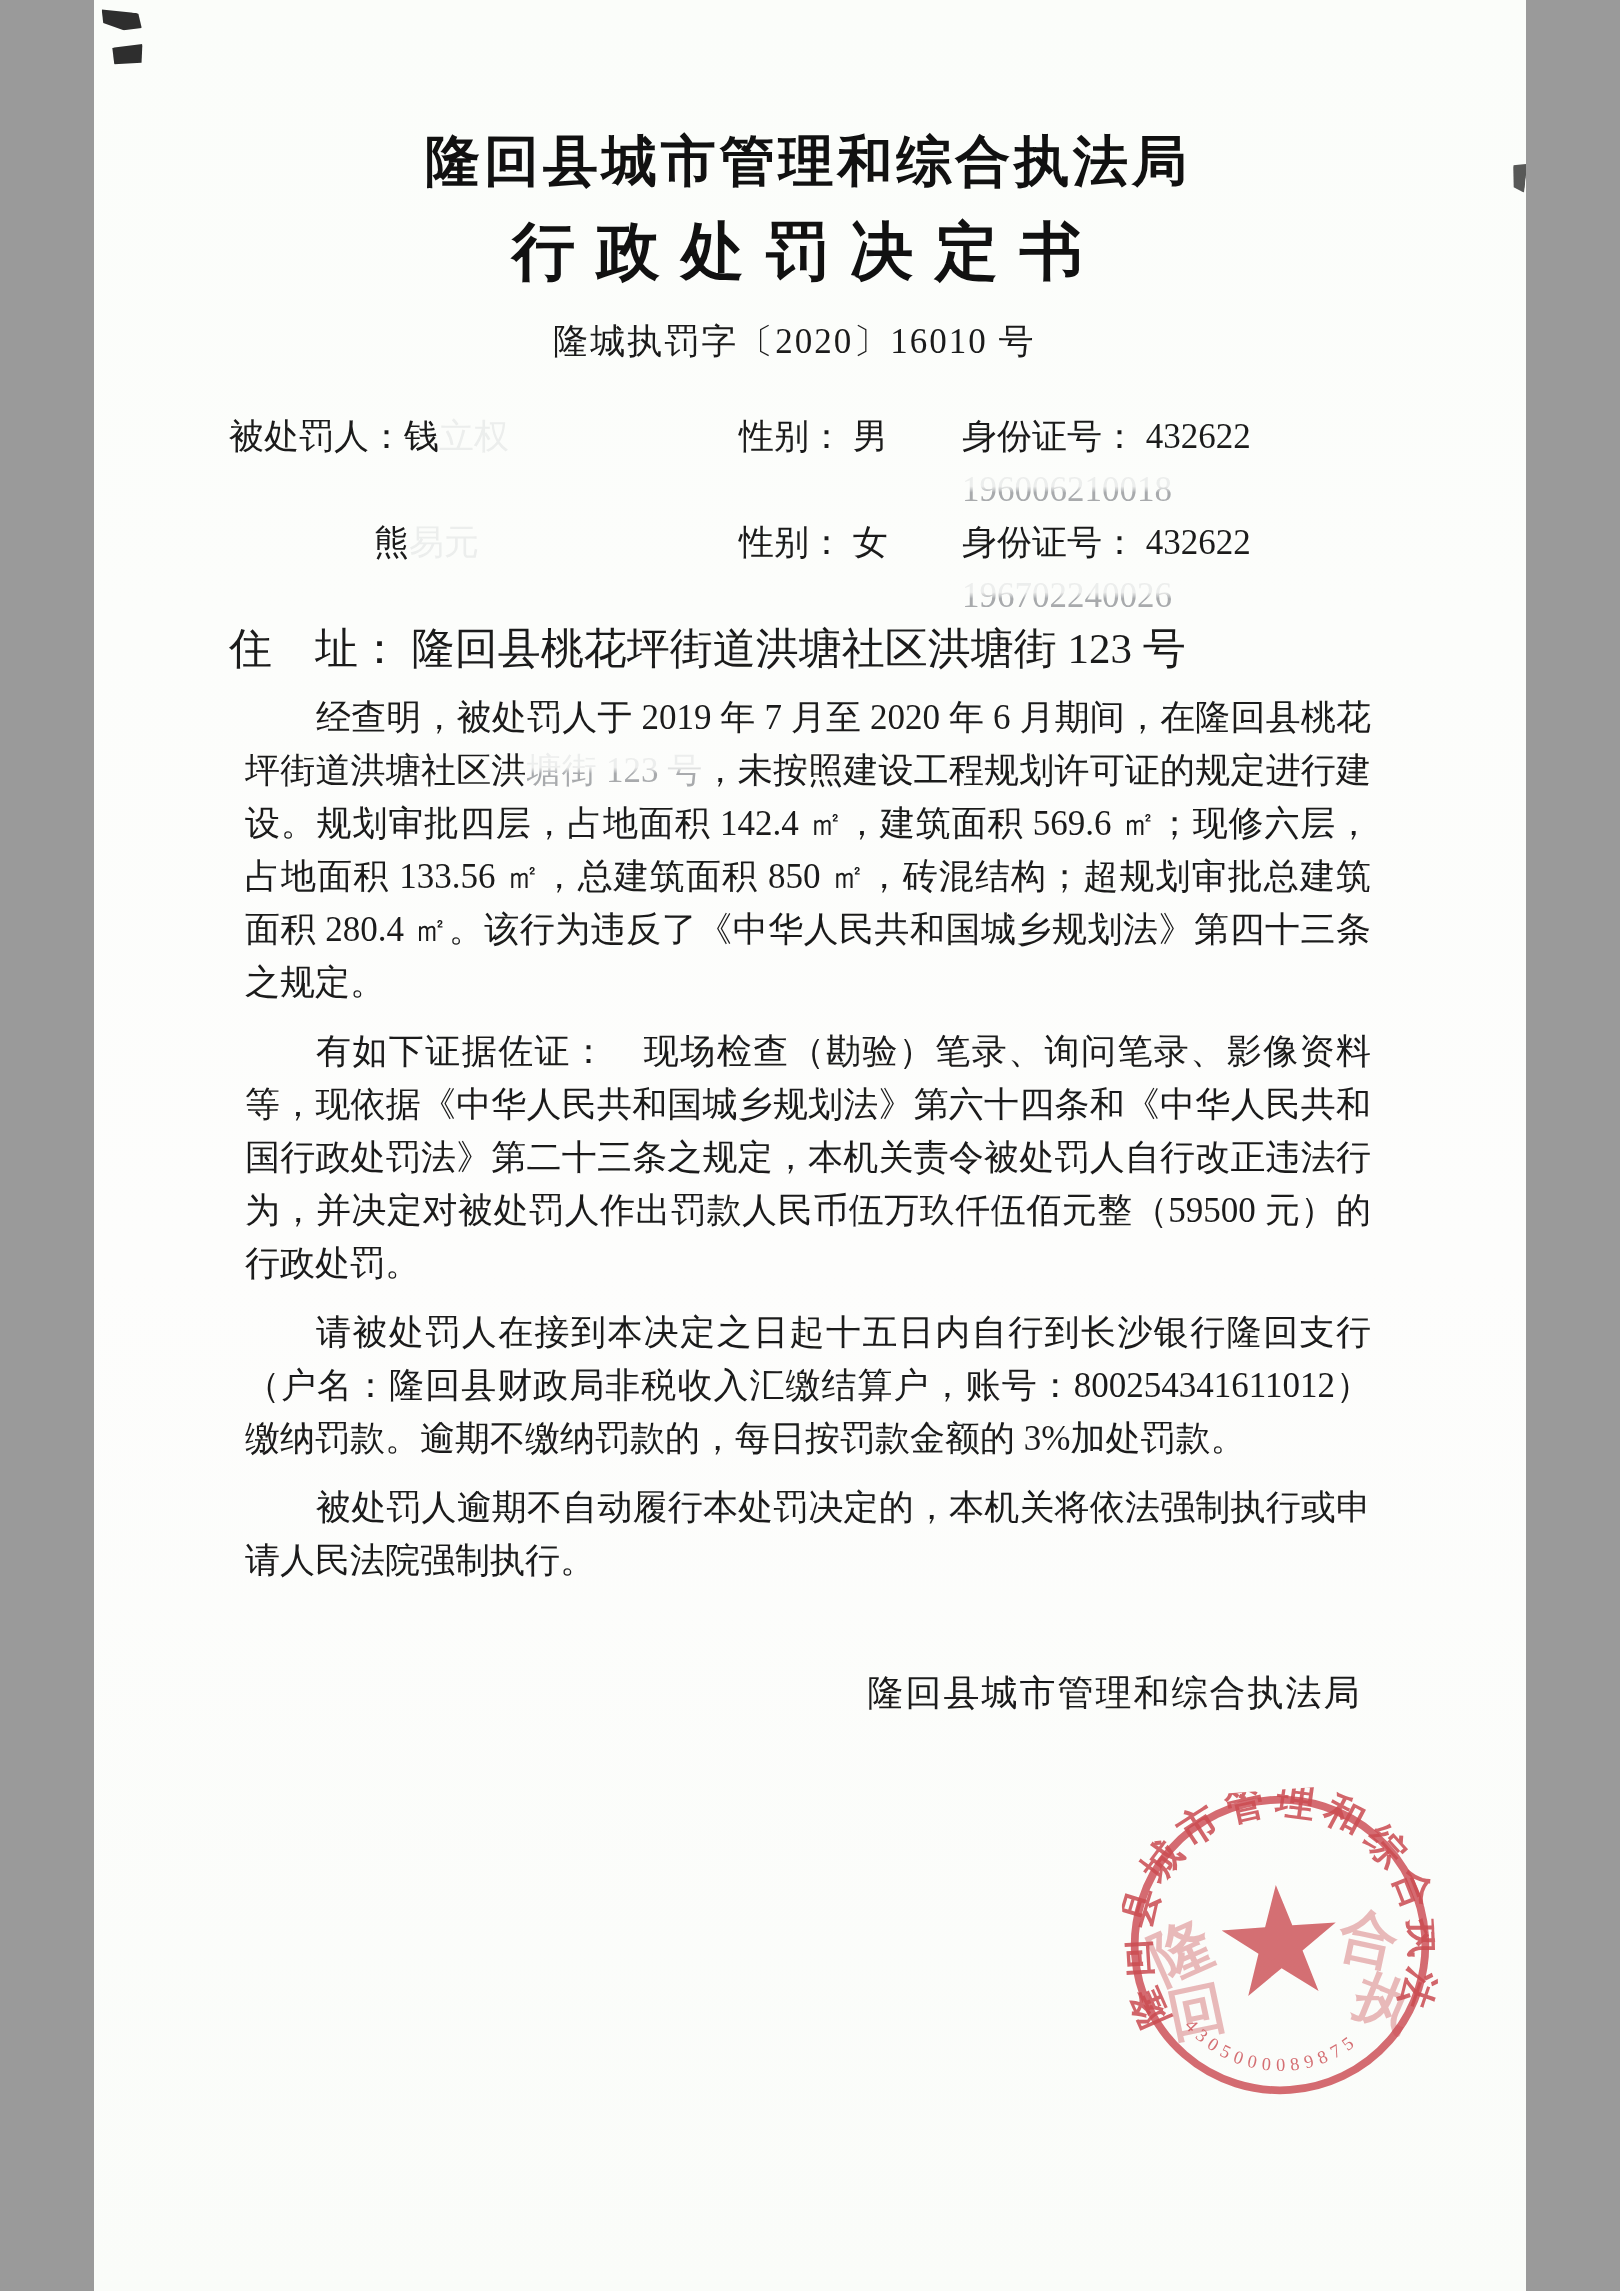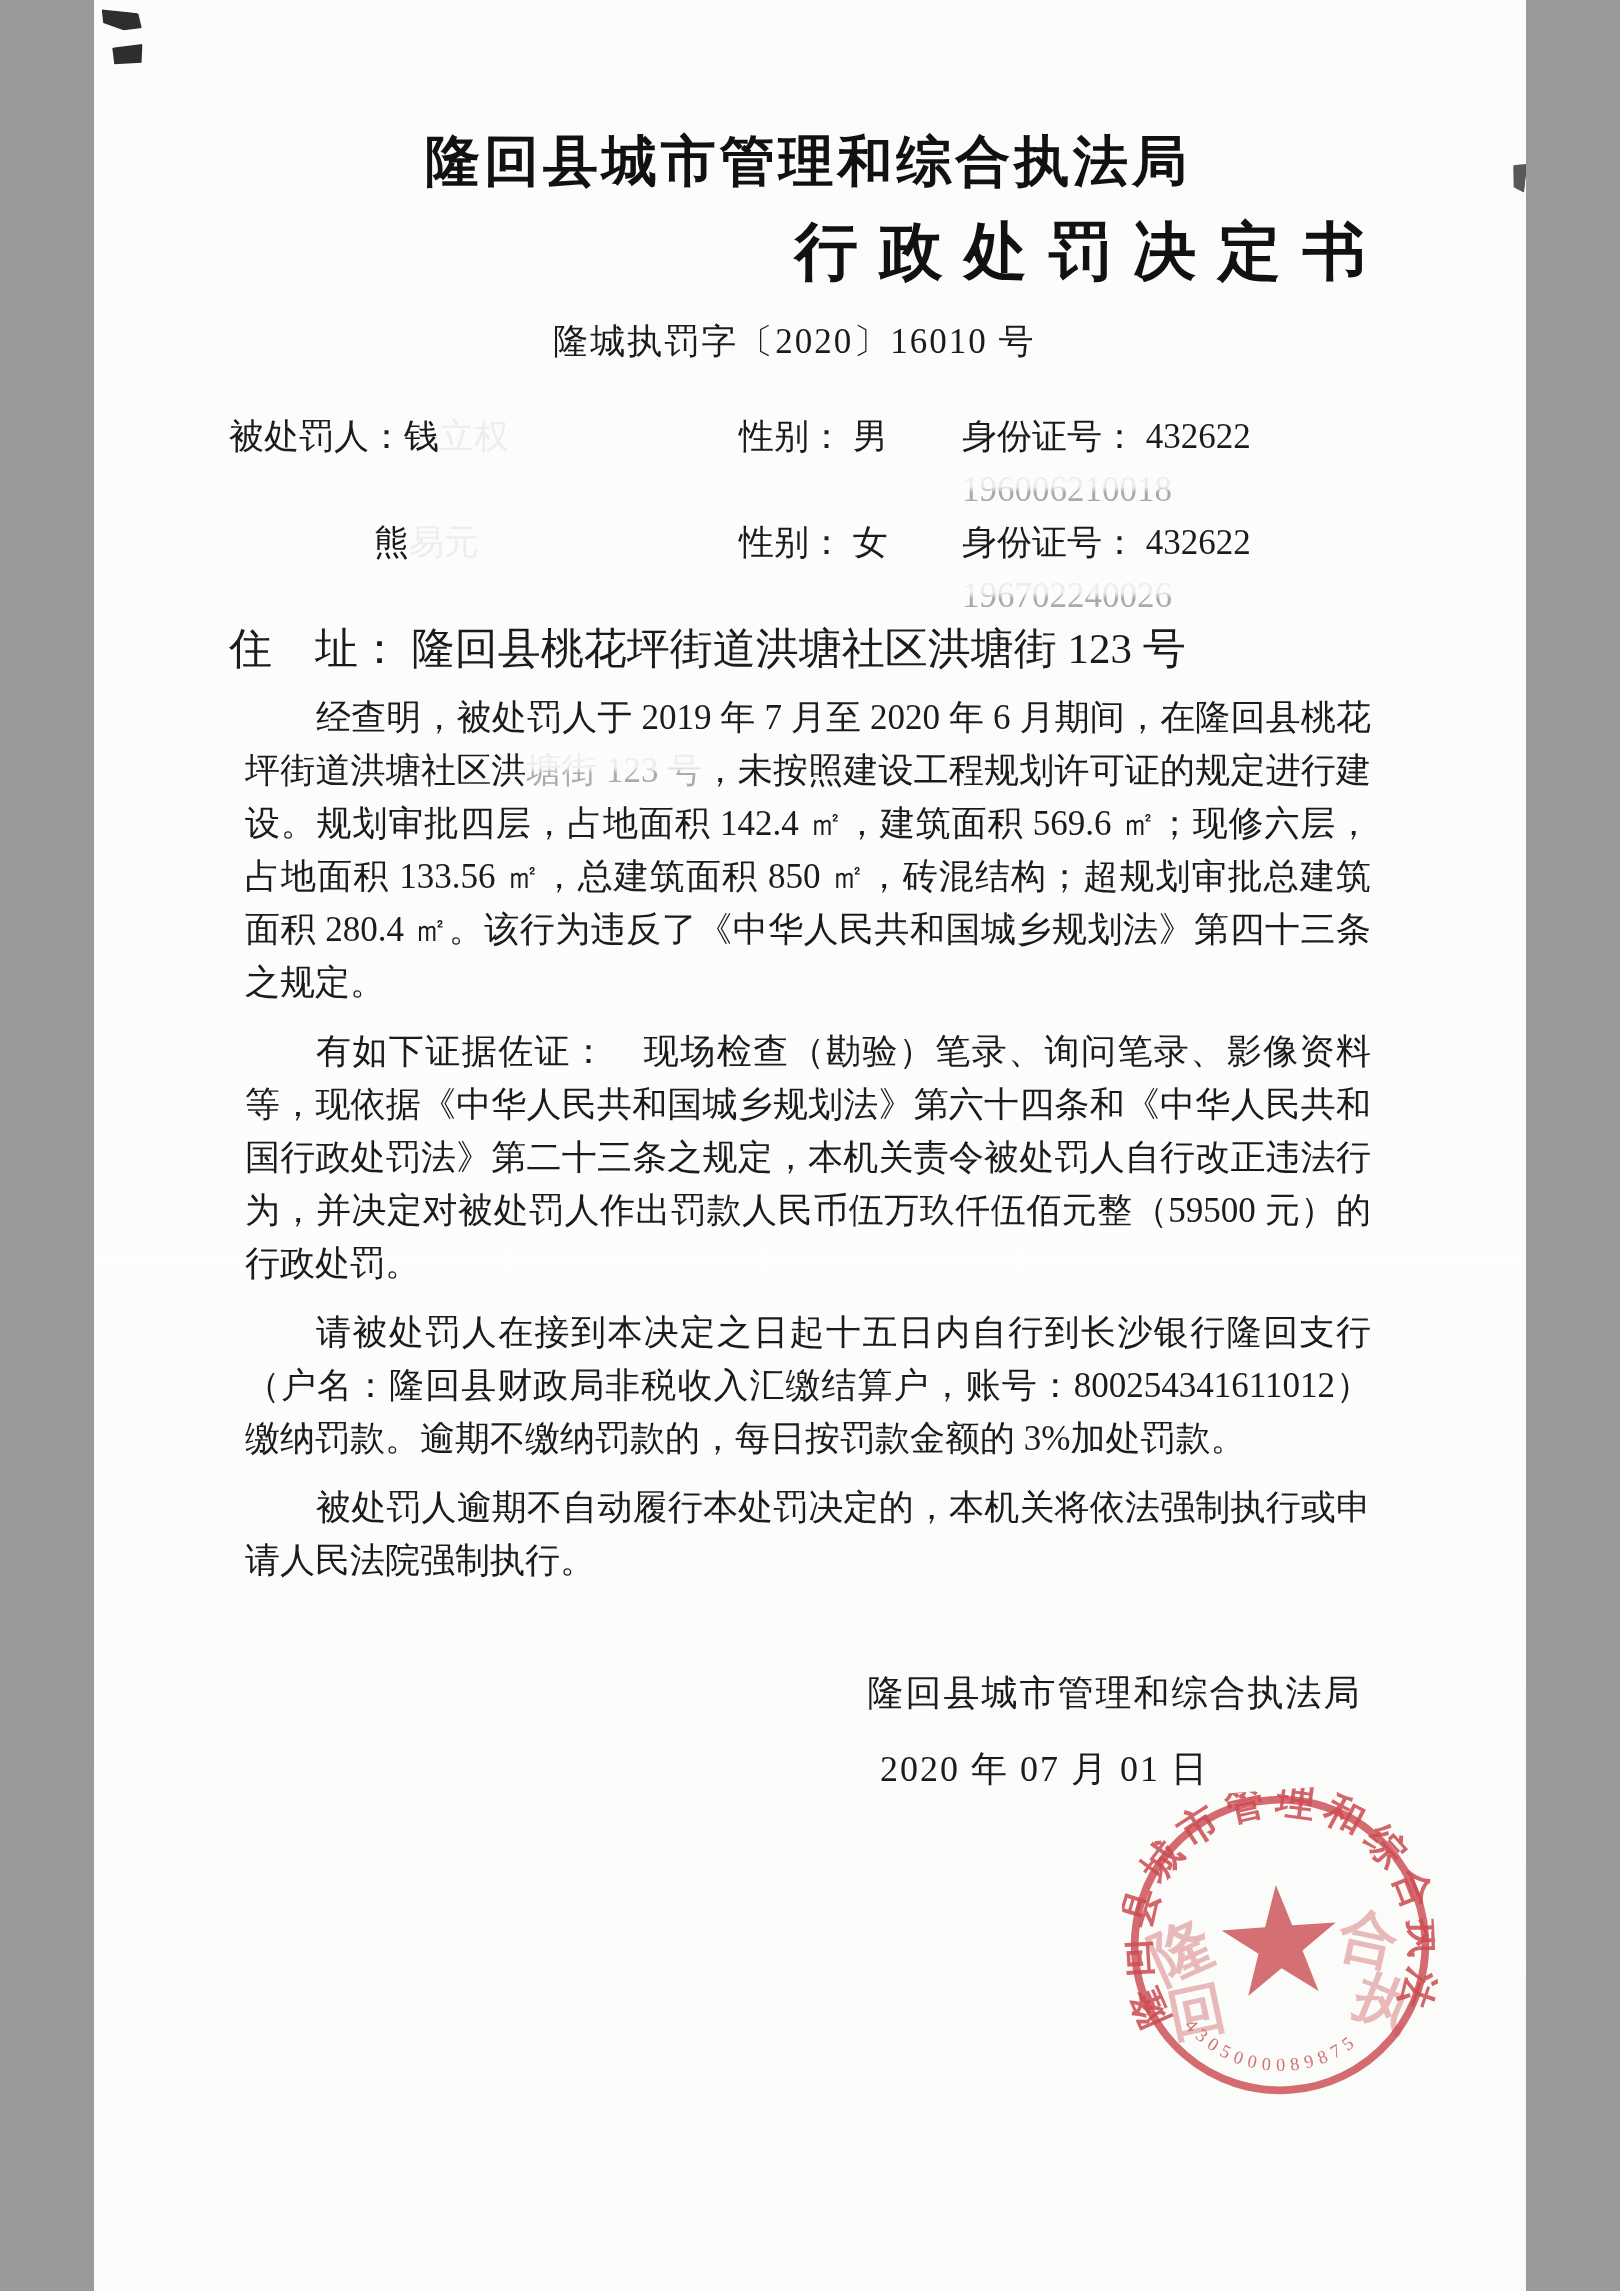--- a/index.html
+++ b/index.html
@@ -12,21 +12,21 @@
     color:#1b1b1b;
     overflow:hidden;
   }
   .content { padding:125px 139px 0 135px; }
 
   .agency-title {
     text-align:center; font-size:55px; font-weight:700;
     letter-spacing:3.9px; color:#111;
   }
   .doc-title {
-    text-align:right; font-size:63px; font-weight:700;
+    text-align:center; font-size:63px; font-weight:700;
     letter-spacing:21.6px; margin-top:9.8px; color:#111;
   }
   .doc-number {
     text-align:center; font-size:35px; margin-top:23px; padding-right:27.4px;
     letter-spacing:2px;
   }
 
   .parties { margin-top:45px; font-size:35px; line-height:53px; }
   .party-row { display:flex; }
   .col-name { width:510px; display:flex;text-align:right; }
@@ -130,21 +130,20 @@
       <p>
         <span>经查明，被处罚人于 2019 年 7 月至 2020 年 6 月期间，在隆回县桃花坪街道洪塘社区洪</span><span class="faded">塘街 123 号</span><span>，未按照建设工程规划许可证的规定进行建设。规划审批四层，占地面积 142.4 ㎡，建筑面积 569.6 ㎡；现修六层，占地面积 133.56 ㎡，总建筑面积 850 ㎡，砖混结构；超规划审批总建筑面积 280.4 ㎡。该行为违反了《中华人民共和国城乡规划法》第四十三条之规定。</span>
       </p>
       <p>有如下证据佐证：　现场检查（勘验）笔录、询问笔录、影像资料等，现依据《中华人民共和国城乡规划法》第六十四条和《中华人民共和国行政处罚法》第二十三条之规定，本机关责令被处罚人自行改正违法行为，并决定对被处罚人作出罚款人民币伍万玖仟伍佰元整（59500 元）的行政处罚。</p>
       <p>请被处罚人在接到本决定之日起十五日内自行到长沙银行隆回支行（户名：隆回县财政局非税收入汇缴结算户，账号：800254341611012）缴纳罚款。逾期不缴纳罚款的，每日按罚款金额的 3%加处罚款。</p>
       <p>被处罚人逾期不自动履行本处罚决定的，本机关将依法强制执行或申请人民法院强制执行。</p>
     </div>
 
     <div class="signature">
       <div class="sig-agency">隆回县城市管理和综合执法局</div>
-      <div class="sig-date">2020 年 07 月 01 日</div>
     </div>
 
   </div>
 
   <div class="seal">
     <span class="ghost g1">隆</span>
     <span class="ghost g2">回</span>
     <span class="ghost g3">合</span>
     <span class="ghost g4">执</span>
     <svg viewBox="0 0 320 320" width="310" height="310">

